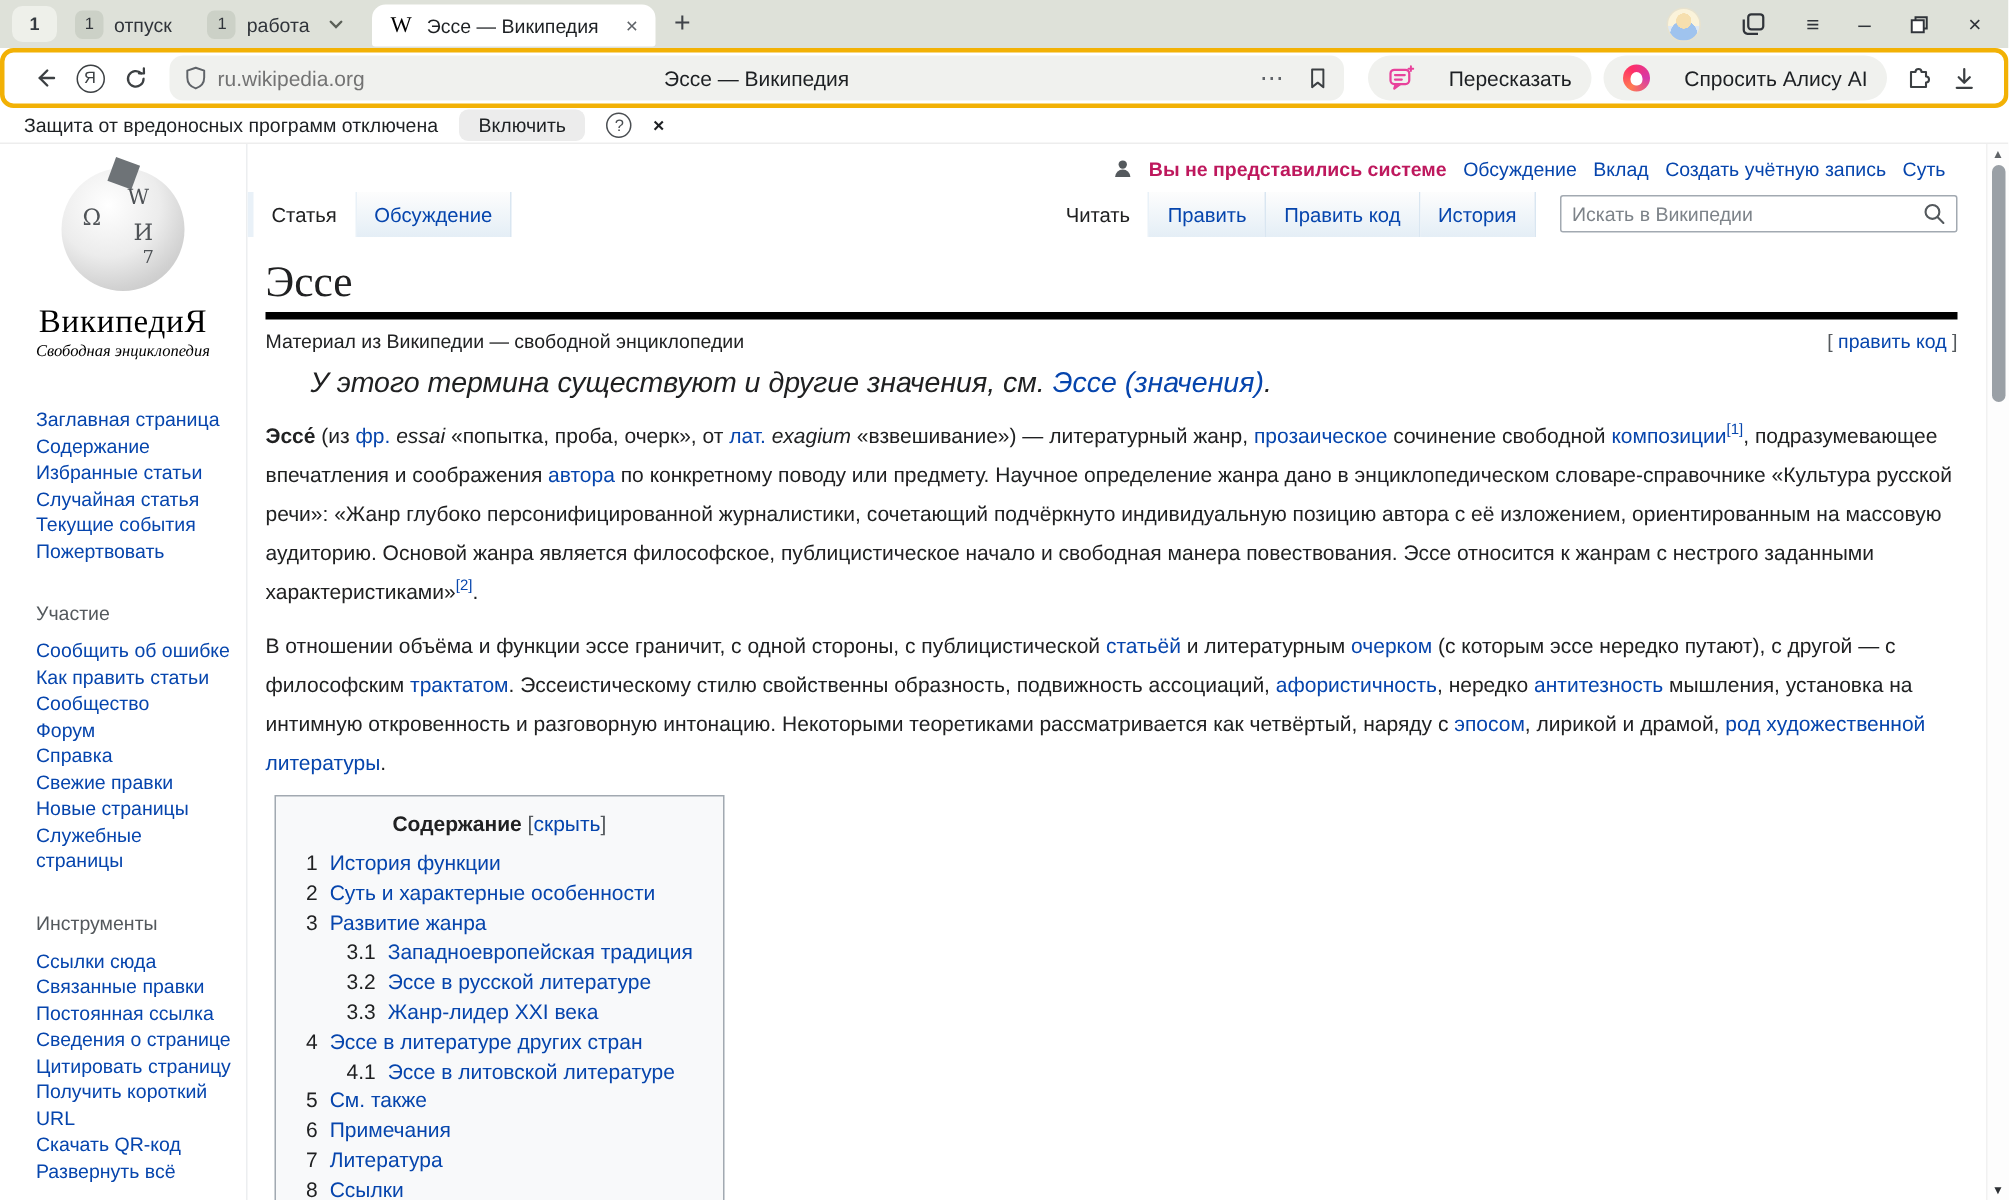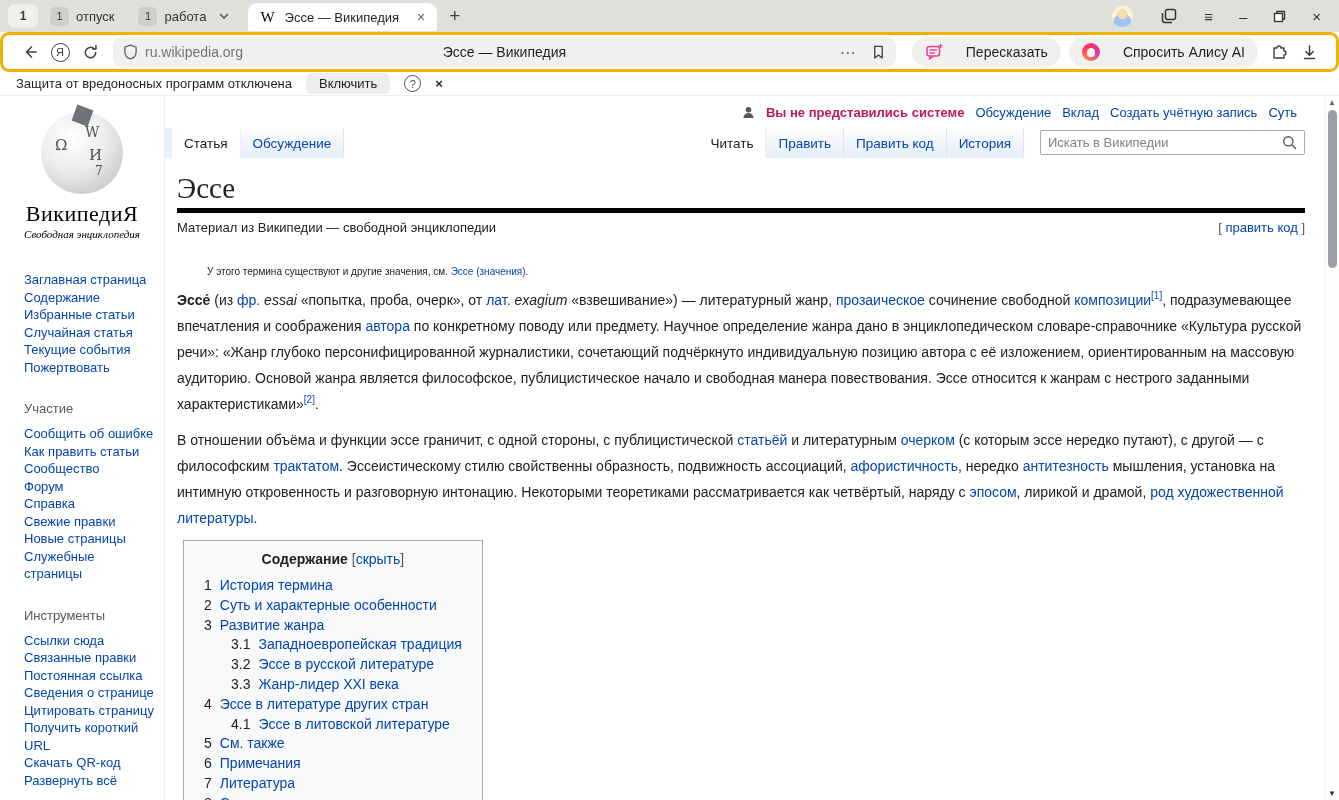--- a/index.html
+++ b/index.html
@@ -76,39 +76,39 @@
   .mt1 { margin-top: 31px; } .mt2 { margin-top: 25px; } .mt3 { margin-top: 25px; }
 
   .main { flex: 1; position: relative; border-left: 1px solid #eceef0; }
   .personal { position: absolute; top: 9px; right: 42px; display: flex; gap: 11px; align-items: center; font-size: 13px; }
   .personal .notice { color: #be185d; font-weight: bold; }
   .personal a { color: #0645ad; }
 
   .tabstrip { display: flex; align-items: flex-end; margin-top: 31px; padding-right: 34px; height: 31px; }
   .vtab { font-size: 13.5px; padding: 8px 12px 7px; color: #0645ad; cursor: pointer;
     background: linear-gradient(to bottom, #fdfdfd, #e4eef6); border-right: 1px solid #d9e6f1; }
-  .vtab:first-child { border-left: 7px solid #1d4ed8; }
+  .vtab:first-child { border-left: 4px solid #1d4ed8; }
   .vtab.act { background: #fff; color: #202122; border-color: #e9f1f8; cursor: default; }
   .sp { flex: 1; }
   .search { display: flex; align-items: center; width: 265px; height: 25px; border: 1px solid #a2a9b1; border-radius: 2px;
     margin: 0 0 3px 16px; background: #fff; padding: 0 7px; }
   .search input { border: none; outline: none; flex: 1; font-size: 13px; color: #202122; background: transparent;
     font-family: "Liberation Sans", sans-serif; }
   .search input::placeholder { color: #7d8389; }
 
   .content { padding: 4px 34px 0 12px; }
   h1.atitle { font-family: "Liberation Serif", serif; font-size: 29px; font-weight: 400; margin-top: 10px; padding-bottom: 3px;
     border-bottom: 5px solid #000000; }
   .tagrow { display: flex; justify-content: space-between; margin-top: 7px; font-size: 13px; }
   .brk span { color: #54595d; }
   .wl { color: #0645ad; }
   .bd { font-weight: bold; }
   .it { font-style: italic; }
   sup { font-size: 10px; line-height: 0; }
-  .hatnote { margin: 31px 0 4px 30px; font-size: 10px; }
+  .hatnote { margin: 10px 0 4px 30px; font-style: italic; font-size: 19px; }
   .content p { font-size: 14px; line-height: 26px; margin-top: 10px; }
 
   .toc { display: inline-block; border: 1px solid #a2a9b1; background: #f8f9fa; padding: 10px 20px 13px; margin: 9px 0 14px 6px; }
   .toctitle { text-align: center; font-size: 14px; }
   .toc ul { list-style: none; margin-top: 9px; font-size: 14px; line-height: 19.8px; }
   .toc li.l2 { padding-left: 27px; }
   .tnum { color: #202122; padding-right: 8px; }
 
   
   .scrollbar { position: fixed; top: 96px; right: 0; bottom: 0; width: 15px; background: #fdfdfd; border-left: 1px solid #f1f1f1; }
@@ -329,21 +329,21 @@
       <div class="hatnote"><span class="">У этого термина существуют и другие значения, см. </span><a class="wl">Эссе (значения)</a><span class="">.</span></div>
 
       <p><span class="bd">Эссе́</span><span class=""> (из </span><a class="wl">фр.</a><span class=""> </span><span class="it">essai</span><span class=""> «попытка, проба, очерк», от </span><a class="wl">лат.</a><span class=""> </span><span class="it">exagium</span><span class=""> «взвешивание») — литературный жанр, </span><a class="wl">прозаическое</a><span class=""> сочинение свободной </span><a class="wl">композиции</a><sup><a class="wl">[1]</a></sup><span class="">, подразумевающее впечатления и соображения </span><a class="wl">автора</a><span class=""> по конкретному поводу или предмету. Научное определение жанра дано в энциклопедическом словаре-справочнике «Культура русской речи»: «Жанр глубоко персонифицированной журналистики, сочетающий подчёркнуто индивидуальную позицию автора с её изложением, ориентированным на массовую аудиторию. Основой жанра является философское, публицистическое начало и свободная манера повествования. Эссе относится к жанрам с нестрого заданными характеристиками»</span><sup><a class="wl">[2]</a></sup><span class="">.</span></p>
       <p><span class="">В отношении объёма и функции эссе граничит, с одной стороны, с публицистической </span><a class="wl">статьёй</a><span class=""> и литературным </span><a class="wl">очерком</a><span class=""> (с которым эссе нередко путают), с другой — с философским </span><a class="wl">трактатом</a><span class="">. Эссеистическому стилю свойственны образность, подвижность ассоциаций, </span><a class="wl">афористичность</a><span class="">, нередко </span><a class="wl">антитезность</a><span class=""> мышления, установка на интимную откровенность и разговорную интонацию. Некоторыми теоретиками рассматривается как четвёртый, наряду с </span><a class="wl">эпосом</a><span class="">, лирикой и драмой, </span><a class="wl">род художественной литературы</a><span class="">.</span></p>
 
       <div class="toc">
         <div class="toctitle">
           <span class="bd">Содержание</span><span class="brk"><span class=""> [</span><a class="wl">скрыть</a><span class="">]</span></span>
         </div>
         <ul>
-          <li class="l1"><span class="tnum">1</span><a class="wl">История термина</a></li>
+          <li class="l1"><span class="tnum">1</span><a class="wl">История функции</a></li>
           <li class="l1"><span class="tnum">2</span><a class="wl">Суть и характерные особенности</a></li>
           <li class="l1"><span class="tnum">3</span><a class="wl">Развитие жанра</a></li>
           <li class="l2"><span class="tnum">3.1</span><a class="wl">Западноевропейская традиция</a></li>
           <li class="l2"><span class="tnum">3.2</span><a class="wl">Эссе в русской литературе</a></li>
           <li class="l2"><span class="tnum">3.3</span><a class="wl">Жанр-лидер XXI века</a></li>
           <li class="l1"><span class="tnum">4</span><a class="wl">Эссе в литературе других стран</a></li>
           <li class="l2"><span class="tnum">4.1</span><a class="wl">Эссе в литовской литературе</a></li>
           <li class="l1"><span class="tnum">5</span><a class="wl">См. также</a></li>
           <li class="l1"><span class="tnum">6</span><a class="wl">Примечания</a></li>
           <li class="l1"><span class="tnum">7</span><a class="wl">Литература</a></li>

